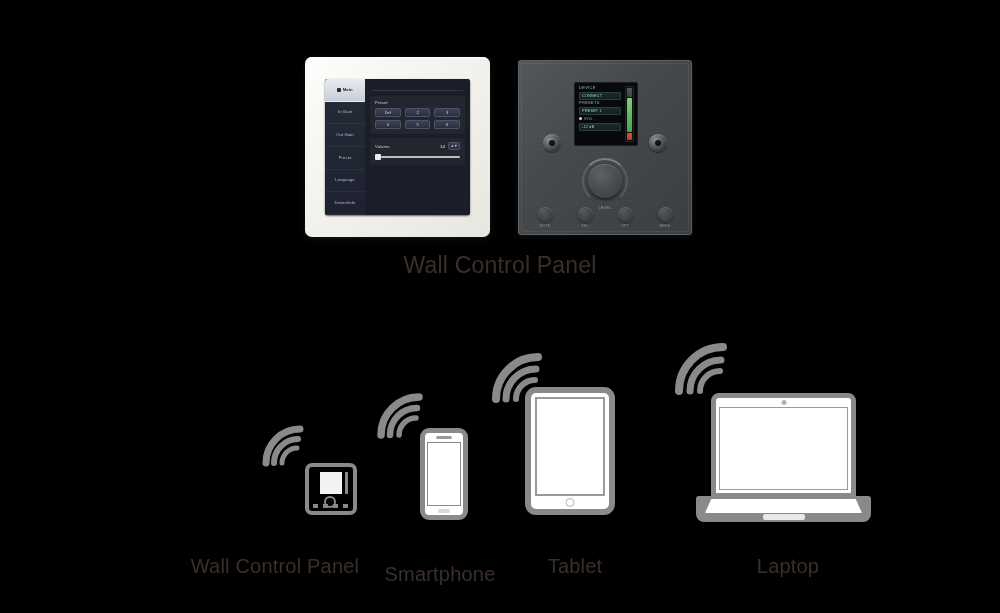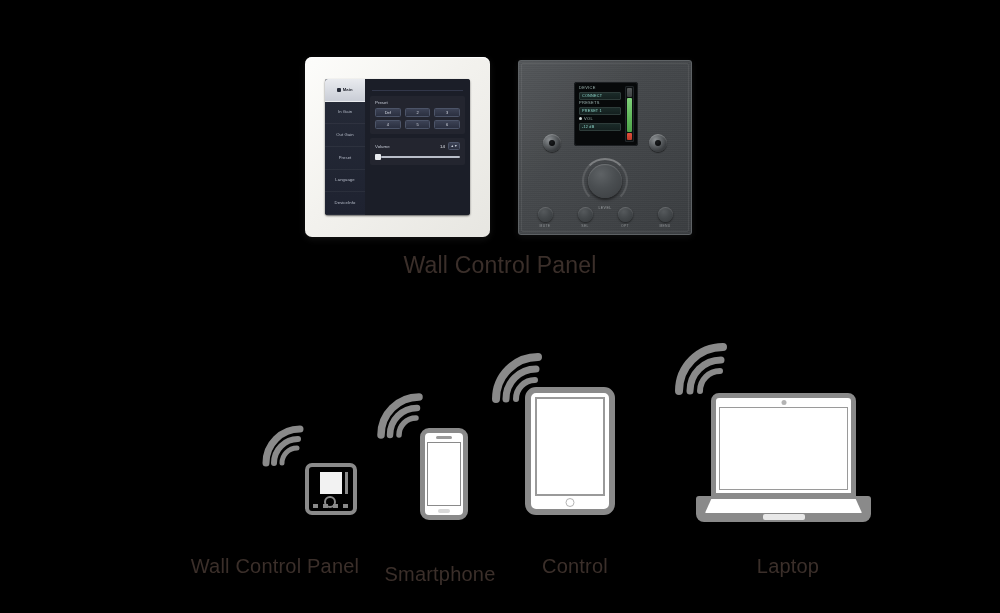--- a/index.html
+++ b/index.html
@@ -392,21 +392,21 @@
             <path d="M6 46 A 42 42 0 0 1 48 4"></path>
             <path d="M16 46 A 30 30 0 0 1 46 16" stroke-width="7"></path>
             <path d="M26 46 A 19 19 0 0 1 45 27" stroke-width="6"></path>
           </g>
         </svg>
       </div>
       <div id="tb-body">
         <div id="tb-screen"></div>
         <div id="tb-home"></div>
       </div>
-      <div class="dev-label">Control</div>
+      <div class="dev-label">Tablet</div>
     </div>
 
     <div class="device" id="dev-laptop">
       <div class="wifi" id="wifi-lt">
         <svg width="56" height="52" viewBox="0 0 56 52">
           <g fill="none" stroke="#8a8a8a" stroke-width="8" stroke-linecap="round">
             <path d="M6 48 A 44 44 0 0 1 50 4"></path>
             <path d="M17 48 A 31 31 0 0 1 48 17" stroke-width="7"></path>
             <path d="M27 48 A 20 20 0 0 1 47 28" stroke-width="6"></path>
           </g>

